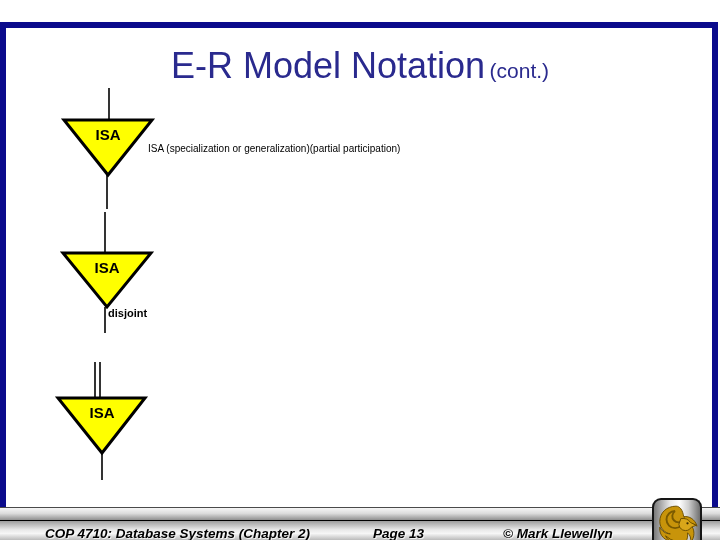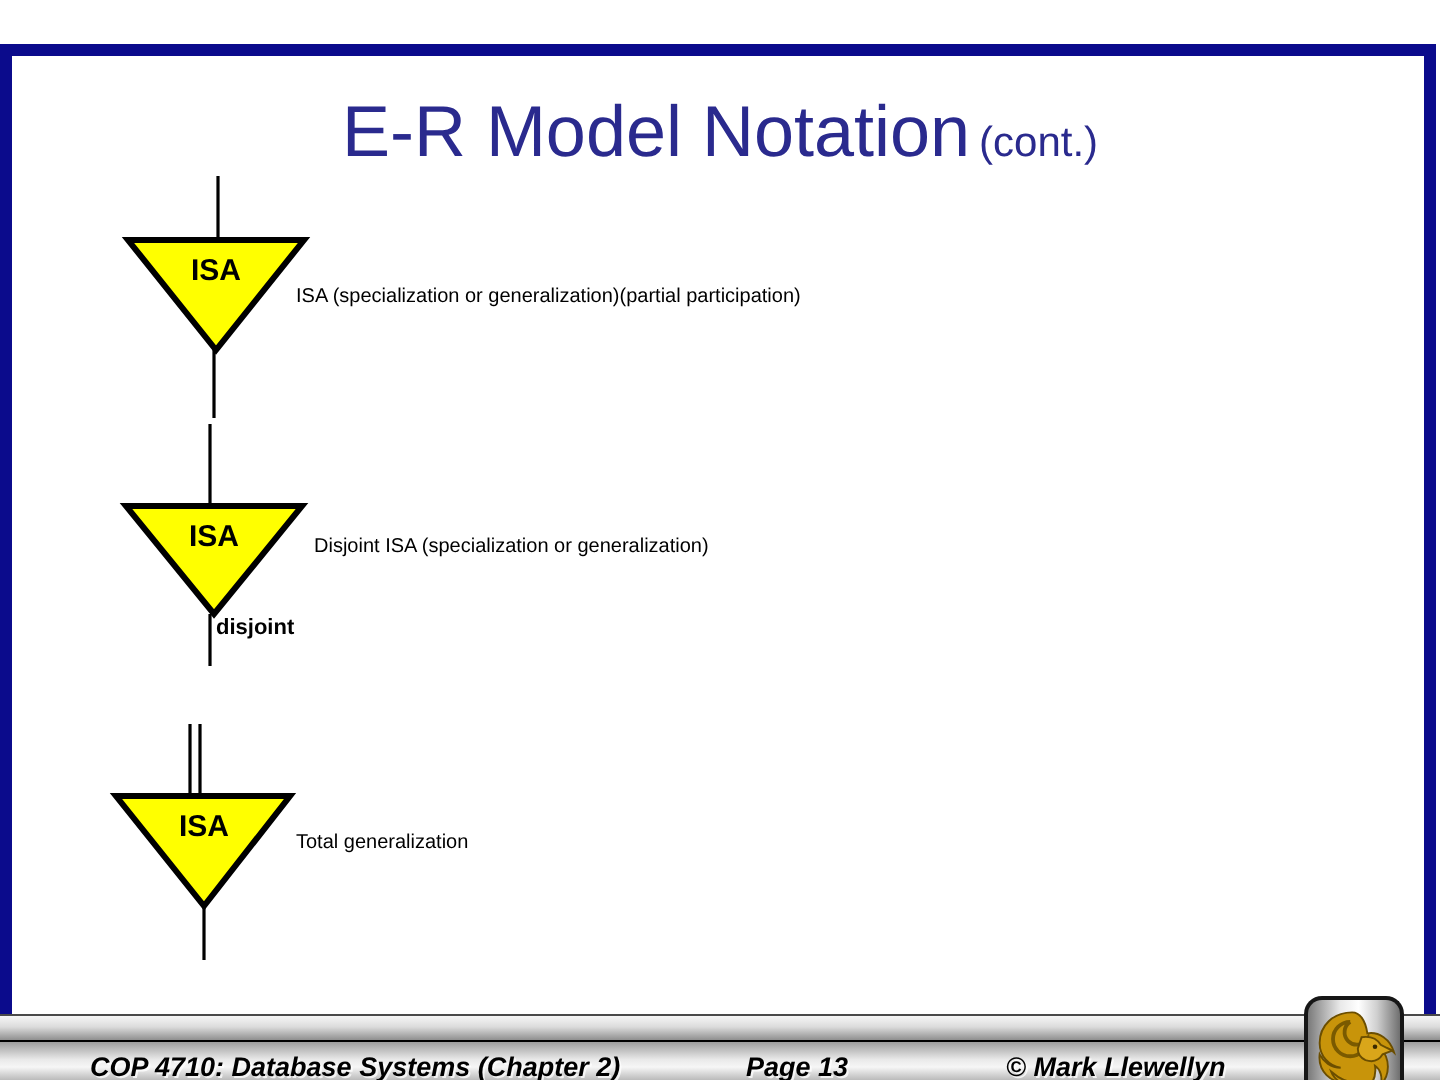--- a/index.html
+++ b/index.html
@@ -101,32 +101,30 @@
 
   <div class="isa-group" style="left:55px;top:190px;width:130px;height:130px;">
     <svg width="130" height="130" viewBox="0 0 130 130">
       <line x1="50" y1="2" x2="50" y2="43" stroke="#000" stroke-width="1.6"></line>
       <polygon points="8,43 96,43 52,97" fill="#ffff00" stroke="#000" stroke-width="3"></polygon>
       <line x1="50" y1="97" x2="50" y2="123" stroke="#000" stroke-width="1.6"></line>
       <text class="isa-txt" x="52" y="63">ISA</text>
       <text class="disjoint-txt" x="53" y="107">disjoint</text>
     </svg>
   </div>
-  <div class="isa-desc" style="left:157px;top:246px;">Disjoint ISA (specialization or generalization)</div>
 
   <div class="isa-group" style="left:50px;top:335px;width:130px;height:130px;">
     <svg width="130" height="130" viewBox="0 0 130 130">
       <line x1="45" y1="7" x2="45" y2="43" stroke="#000" stroke-width="1.6"></line>
       <line x1="50" y1="7" x2="50" y2="43" stroke="#000" stroke-width="1.6"></line>
       <polygon points="8,43 95,43 52,98" fill="#ffff00" stroke="#000" stroke-width="3"></polygon>
       <line x1="52" y1="98" x2="52" y2="125" stroke="#000" stroke-width="1.6"></line>
       <text class="isa-txt" x="52" y="63">ISA</text>
     </svg>
   </div>
-  <div class="isa-desc" style="left:148px;top:394px;">Total generalization</div>
 
   <div class="footer">
     <div class="bar-thin-top"></div>
     <div class="bar-main">
       <span class="footer-text footer-course">COP 4710: Database Systems  (Chapter 2)</span>
       <span class="footer-text footer-page">Page 13</span>
       <span class="footer-text footer-copy">© Mark Llewellyn</span>
     </div>
     <div class="bar-thin-bottom"></div>
   </div>

